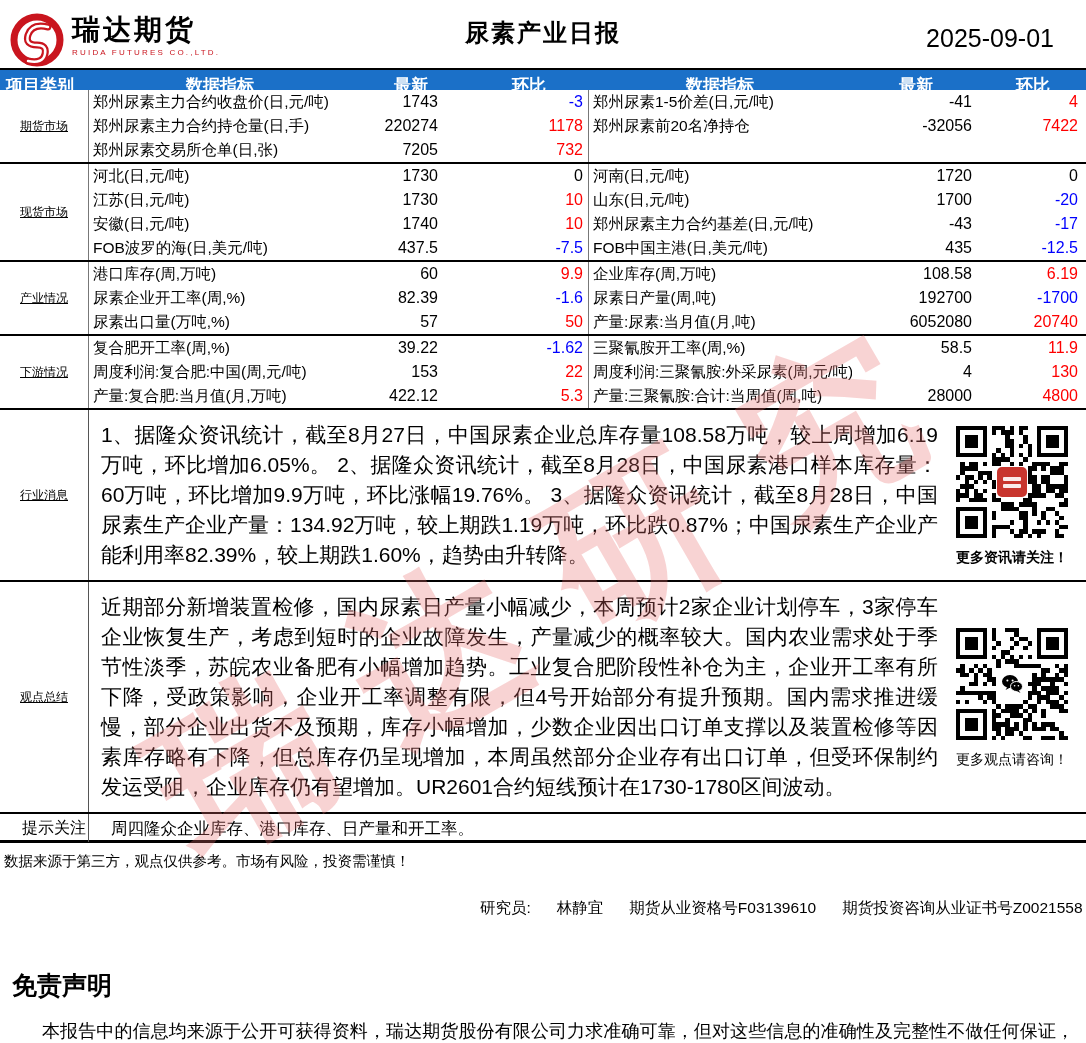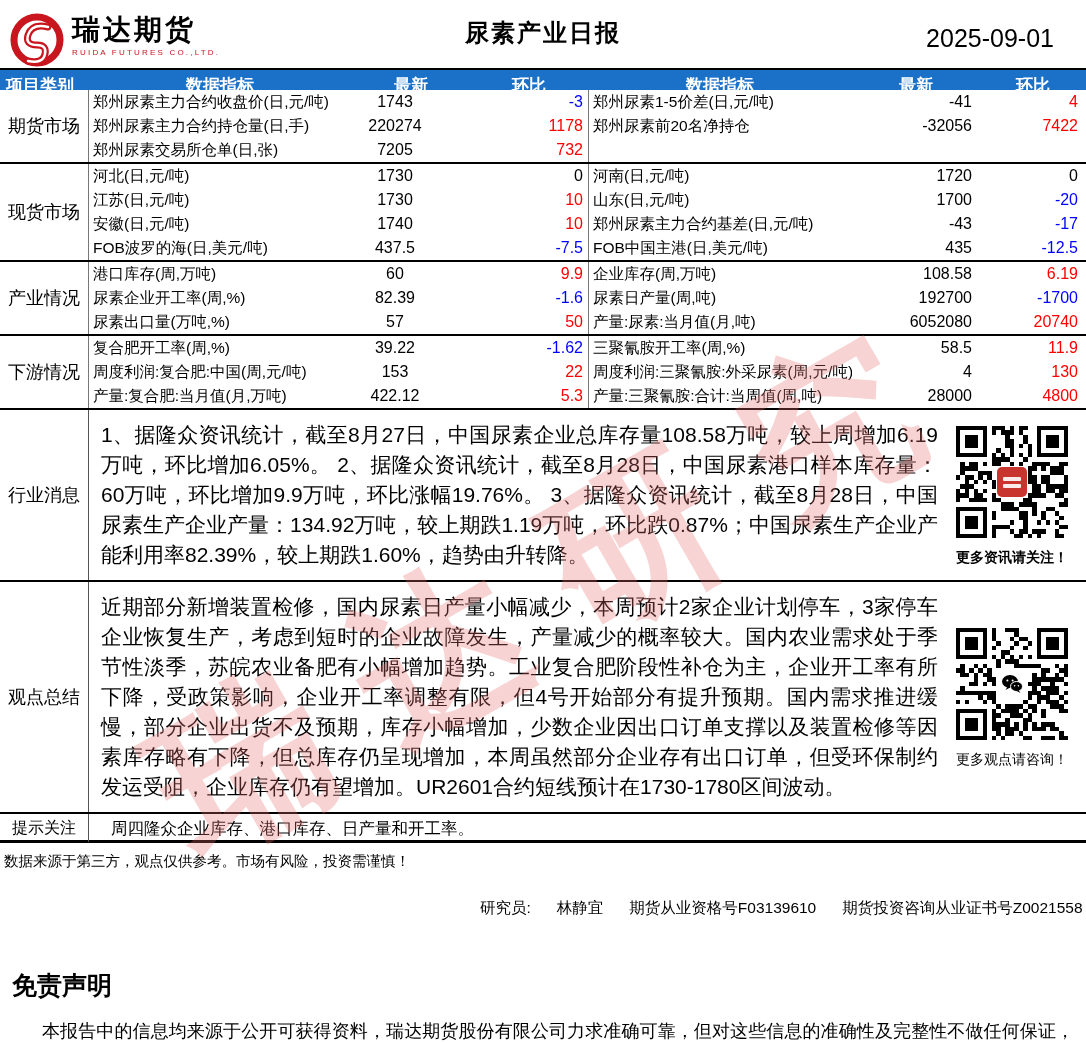--- a/index.html
+++ b/index.html
@@ -17,25 +17,25 @@
   .page-title { text-align:center; font-size:24px; font-weight:bold; line-height:66px; letter-spacing:2px; }
   .rpt-date { position:absolute; right:32px; top:24px; font-size:25px; }
   
   .tbl { border-top:2px solid #000; border-bottom:3px solid #000; position:relative; z-index:1; }
   .thead { display:grid; grid-template-columns:88px 264px 118px 118px 264px 128px 106px;
            background:#1b70c8; color:#fff; font-weight:bold; font-size:17px; height:20px; line-height:31px; }
   .thead .h0 { padding-left:6px; text-align:left; }
   .thead div { text-align:center; }
   .group { display:grid; grid-template-columns:88px 264px 118px 118px 264px 128px 106px; border-top:2px solid #000; }
   .group:first-of-type { border-top:none; }
-  .cat { display:flex; align-items:center; justify-content:center; font-size:18px; }
+  .cat { display:flex; align-items:center; justify-content:center; font-size:12px;text-decoration:underline; }
   .cell { height:24px; line-height:24px; font-size:15.5px; white-space:nowrap; }
   .c-ind1, .c-ind2 { border-left:1px solid #777; padding-left:4px; overflow:hidden; }
   .c-latest, .c-latest2, .c-ratio, .c-ratio2 { font-size:16px; text-align:right; }
-  .c-latest { padding-right:32px;text-align:center; }
+  .c-latest { padding-right:32px; }
   .c-ratio  { padding-right:5px; }
   .c-latest2{ padding-right:8px; }
   .c-ratio2 { padding-right:8px; }
   .up   { color:#fe0000; }
   .down { color:#0000fe; }
   .flat { color:#000; }
   
   .group-para { display:grid; grid-template-columns:88px 1fr; border-top:2px solid #000; }
   .para-wrap { border-left:1px solid #555; display:flex; align-items:center; }
   .para-txt { flex:1; font-size:21px; line-height:30px; padding:10px 14px 10px 12px; text-align:justify; }
@@ -45,21 +45,21 @@
   .qr i { display:block; }
   .qr i.on { background:#000; }
   .qr-badge { position:absolute; left:50%; top:50%; transform:translate(-50%,-50%);
               width:30px; height:30px; border-radius:5px; display:flex; align-items:center; justify-content:center; }
   .qr-badge.red { background:#c8352e; flex-direction:column; gap:3px; }
   .qr-badge.red b { display:block; width:18px; height:4px; background:rgba(255,255,255,.9); border-radius:1px; }
   .qr-badge.wechat { background:#fff; }
   .qr-caption { font-size:14px; margin-top:8px; white-space:nowrap; }
   .qr-caption.b1 { font-weight:bold; }
   .alert-row { display:grid; grid-template-columns:88px 1fr; border-top:2px solid #000; height:28px; line-height:28px; }
-  .alert-cat { padding-left:12px; font-size:16px; }
+  .alert-cat { padding-left:22px; font-size:16px; }
   .alert-txt { border-left:1px solid #555; padding-left:22px; font-size:16.5px; }
   
   .risk-note { font-size:14.5px; margin:9px 0 0 4px; }
   .researcher { display:flex; gap:26px; margin:27px 0 0 480px; font-size:15.5px; }
   .researcher .lbl { font-weight:normal; }
   .disc-head { font-size:25px; font-weight:bold; margin:50px 0 0 12px; }
   .disc-body { font-size:18px; line-height:34px; margin:12px 12px 0 6px; text-indent:2em; text-align:justify; }
   
   .watermark { position:absolute; left:60px; top:470px; width:1000px; text-align:center; z-index:2;
                font-size:170px; font-weight:bold; letter-spacing:55px; color:rgba(233,110,110,0.30);

